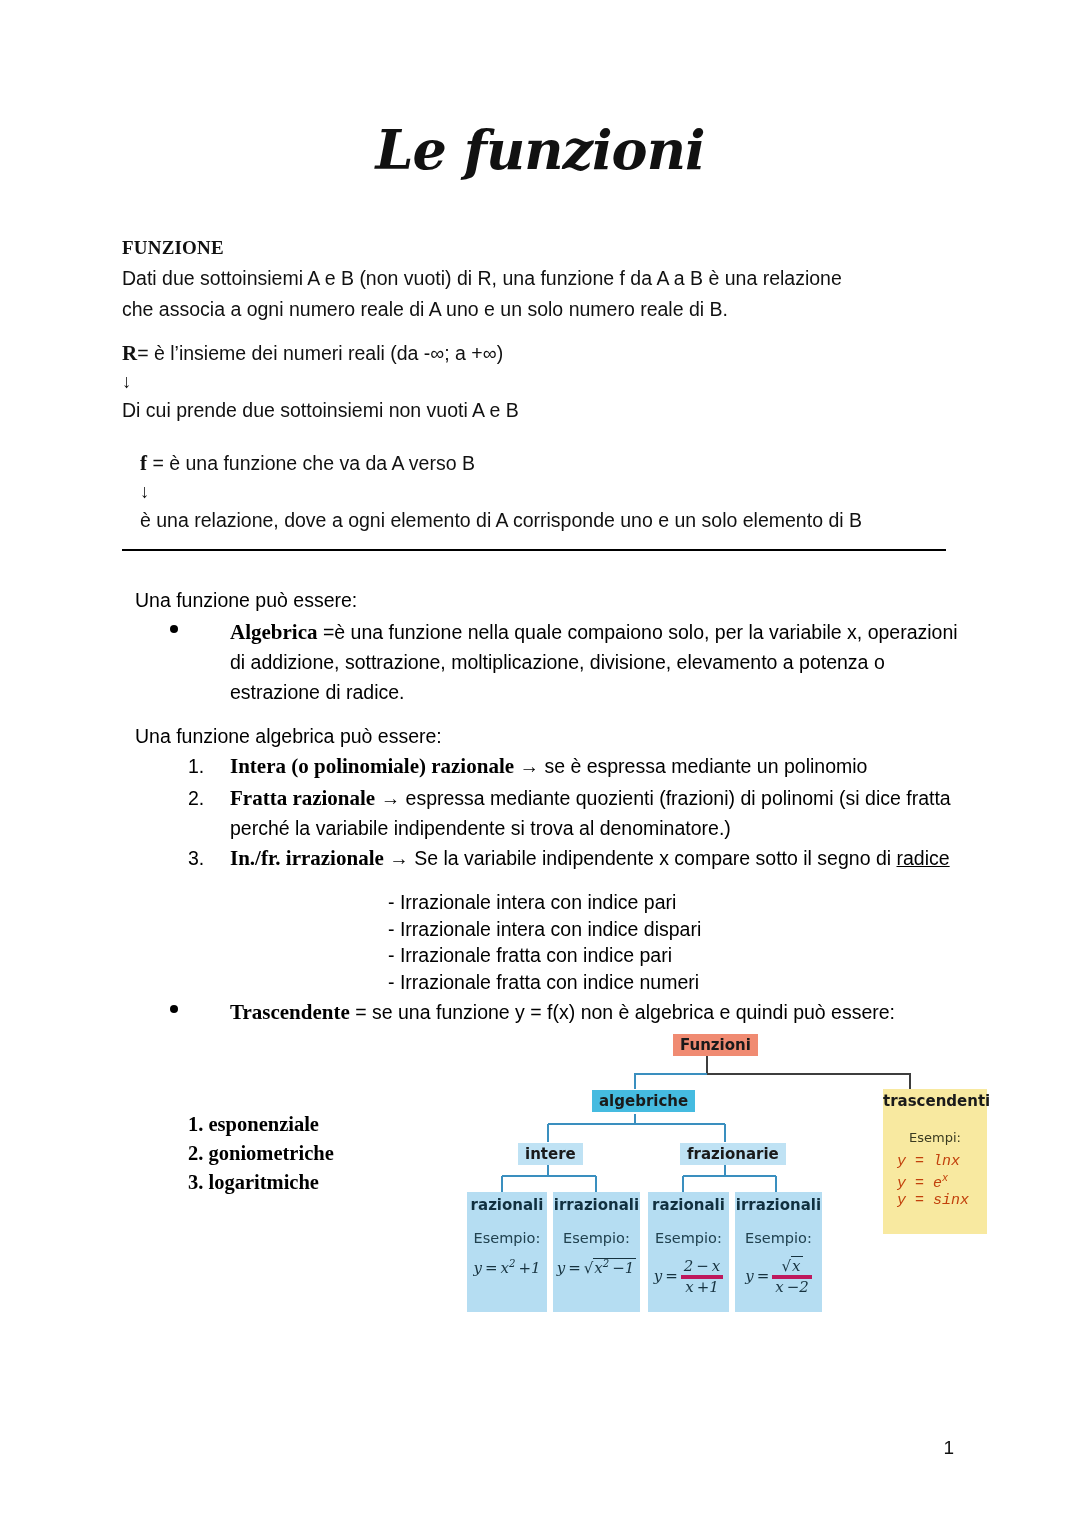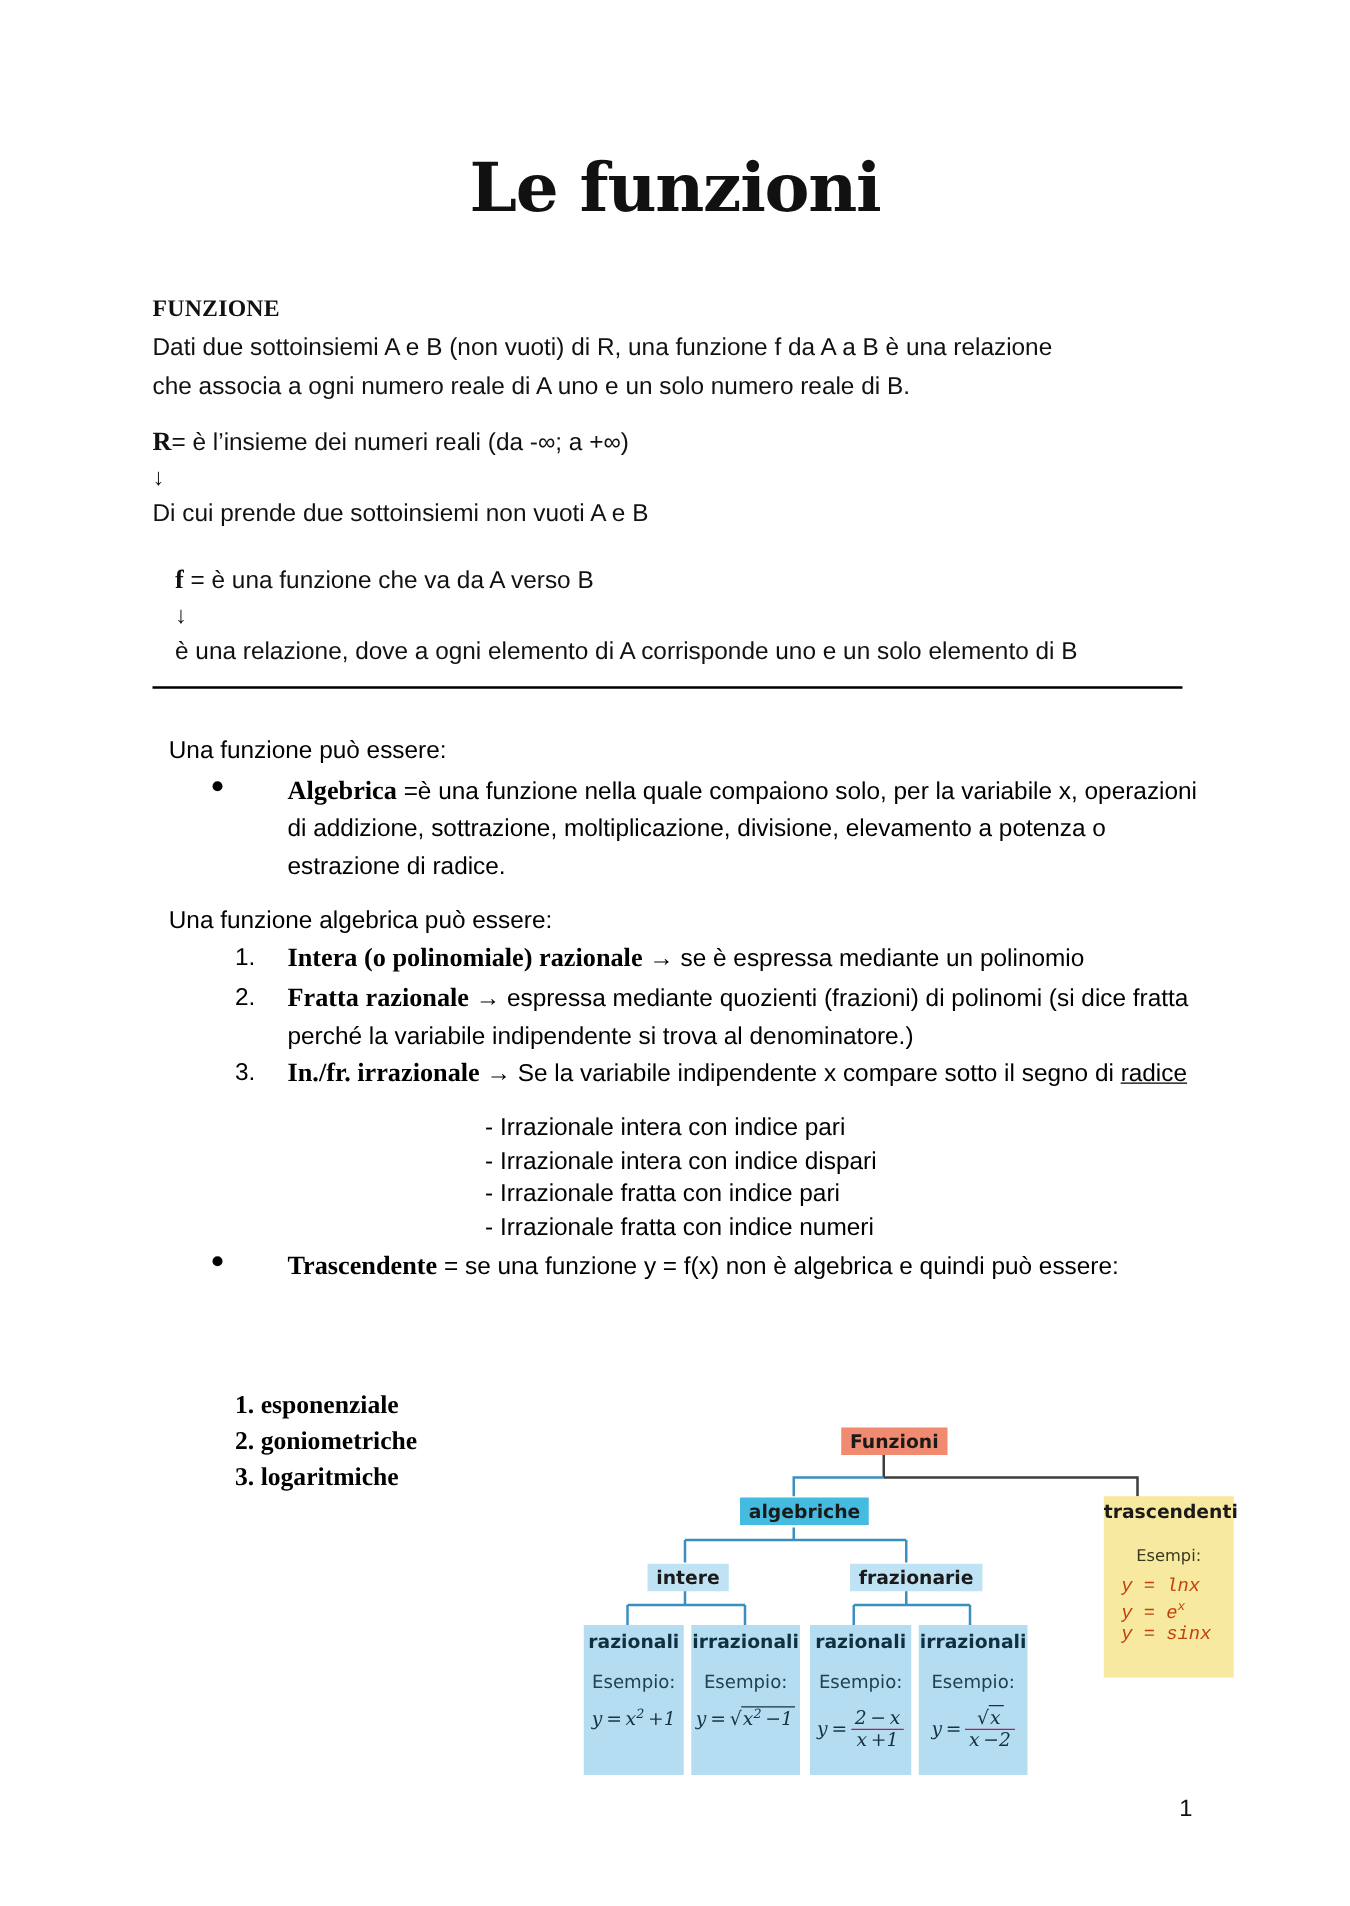--- a/index.html
+++ b/index.html
@@ -21,20 +21,21 @@
 
   
   .doc-title {
     position: absolute;
     left: 0;
     top: 118px;
     width: 1080px;
     text-align: center;
     font-family: "DejaVu Serif", serif;
     font-weight: bold;
+    font-style: italic;
     font-size: 54px;
     letter-spacing: -1px;
     color: #111111;
   }
 
   
   .body-block {
     position: absolute;
     font-size: 19.5px;
     line-height: 31px;
@@ -115,21 +116,21 @@
     font-family: "Liberation Serif", serif;
     font-weight: bold;
     font-size: 20.5px;
     line-height: 29px;
   }
 
   
   .diagram {
     position: absolute;
     left: 440px;
-    top: 1132px;
+    top: 1024px;
     width: 580px;
     height: 300px;
   }
   .diagram svg { display: block; }
   .node {
     position: absolute;
     font-family: "DejaVu Sans", sans-serif;
     font-weight: bold;
     font-size: 15px;
     color: #1a1a1a;
@@ -196,21 +197,21 @@
     padding-top: 8px;
     padding-left: 14px;
     text-align: left;
   }
   .frac {
     display: inline-block;
     vertical-align: middle;
     text-align: center;
     line-height: 1.15;
   }
-  .frac .num { display: block; border-bottom: 1px solid #be185d; padding: 0 3px; }
+  .frac .num { display: block; border-bottom: 4px solid #be185d; padding: 0 3px; }
   .frac .den { display: block; padding: 0 3px; }
   .radical {
     border-top: 1px solid #16323f;
     padding: 0 2px 0 1px;
   }
   sup { font-size: 0.68em; }
 
   
   .page-number {
     position: absolute;

